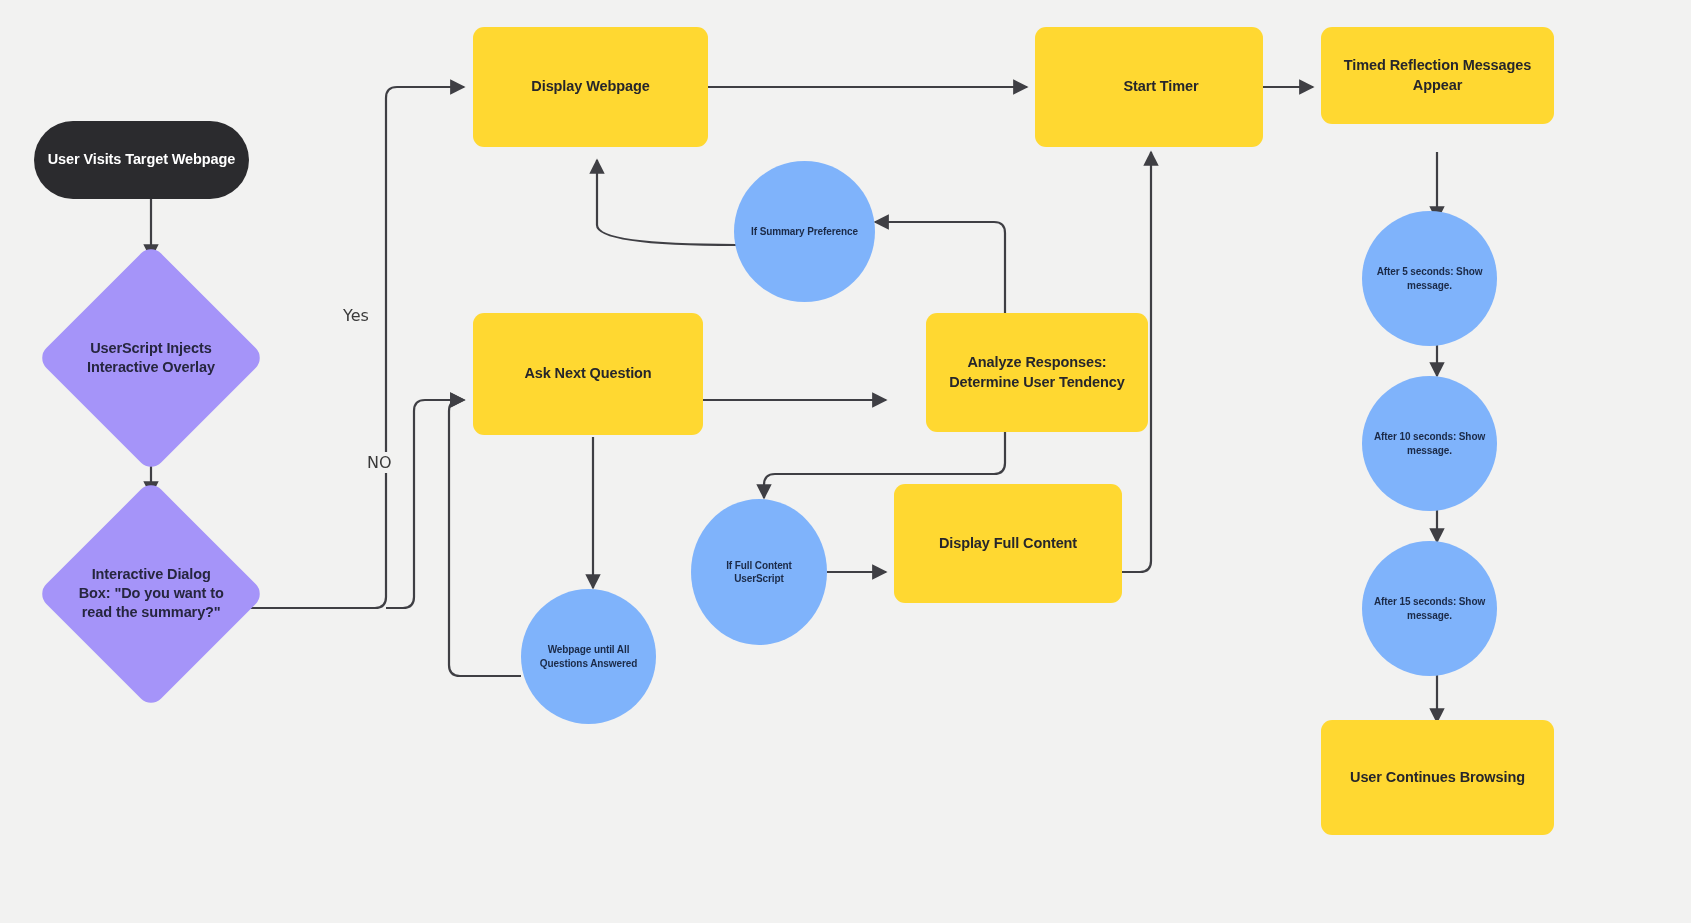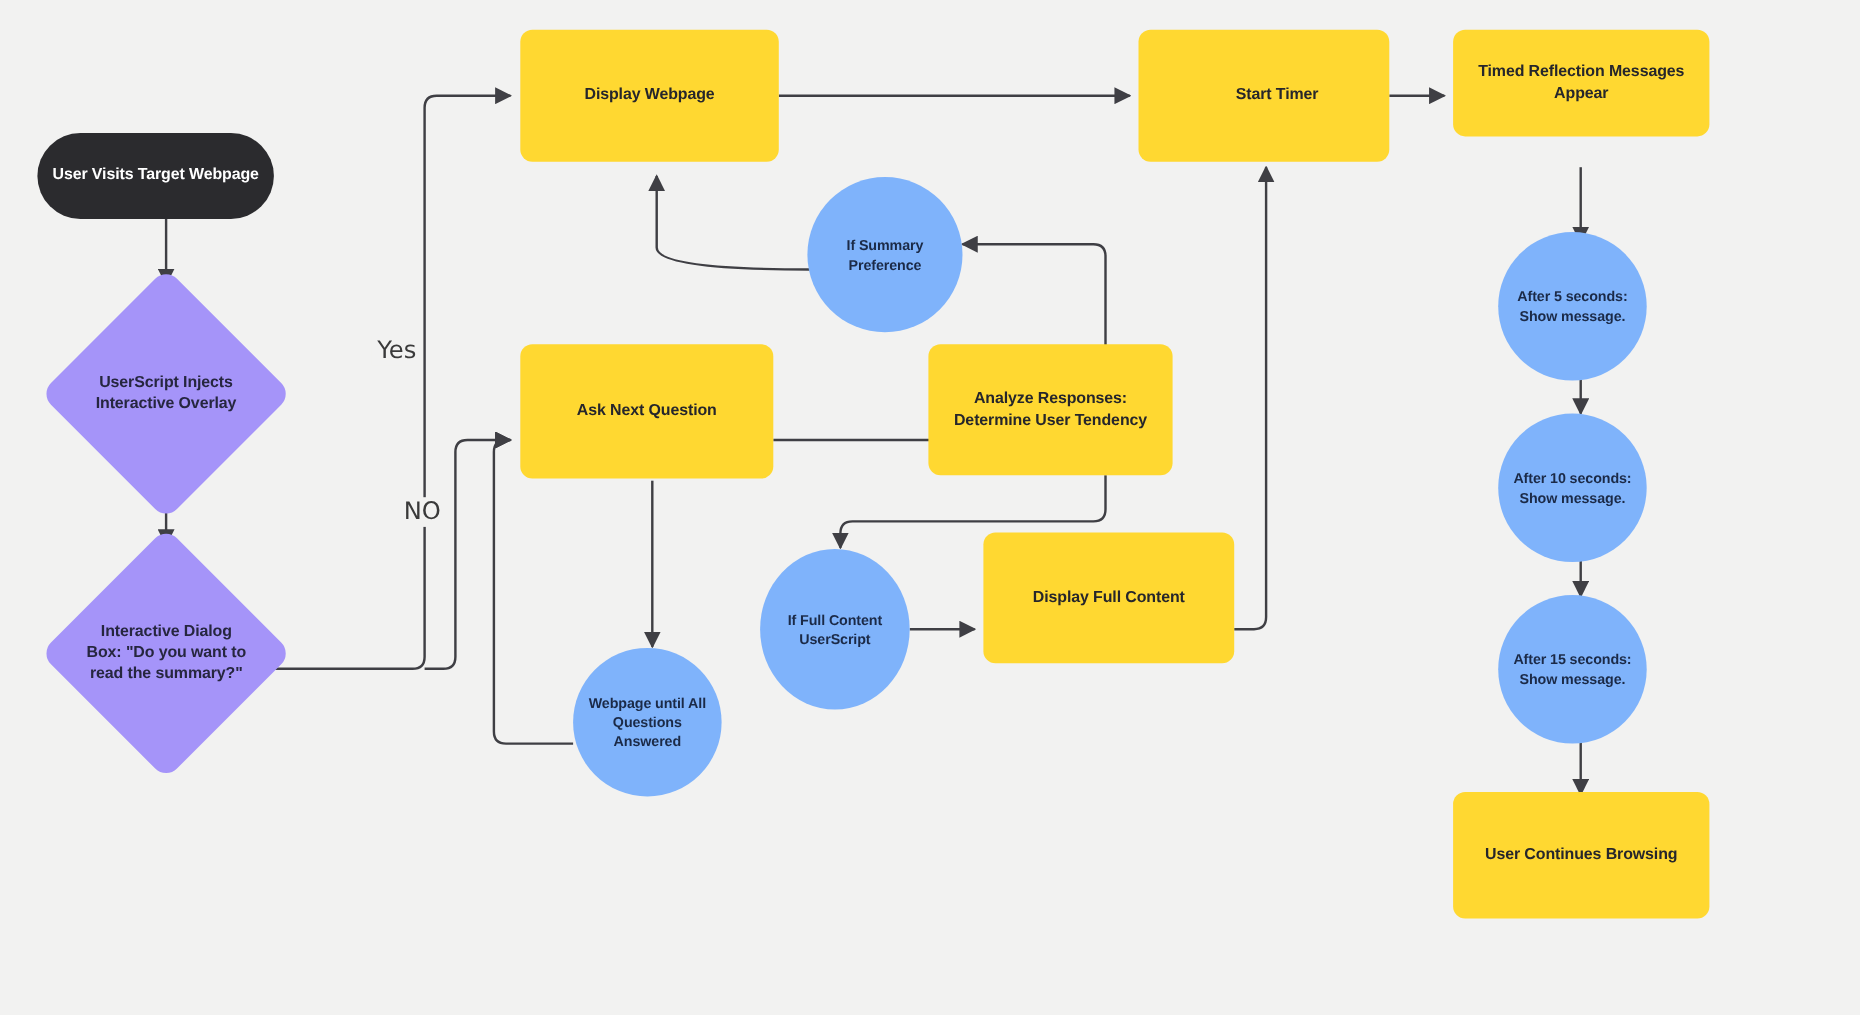--- a/index.html
+++ b/index.html
@@ -65,26 +65,26 @@
   }
   .n-decision .label {
     transform: rotate(-45deg);
     width: 150px;
     padding: 0;
   }
   .n-circle {
     background: #7fb3fb;
     color: #1b2a47;
     border-radius: 50%;
-    font-size: 13px;
+    font-size: 10px;
   }
   .edge-label {
     position: absolute;
     font-family: "DejaVu Sans", sans-serif;
-    font-size: 22px;
+    font-size: 16px;
     font-weight: 400;
     color: #3a3a3a;
     background: #f2f2f1;
     padding: 1px 5px;
     z-index: 3;
     white-space: nowrap;
     text-align: center;
   }
 </style>
 </head>
@@ -163,21 +163,21 @@
   </div>
 
   <div class="node n-circle" style="left:734px; top:161px; width:141px; height:141px;">
     <span class="label">If Summary Preference</span>
   </div>
 
   <div class="node n-process" style="left:473px; top:313px; width:230px; height:122px;">
     <span class="label">Ask Next Question</span>
   </div>
 
-  <div class="node n-process" style="left:844px; top:313px; width:222px; height:119px;">
+  <div class="node n-process" style="left:926px; top:313px; width:222px; height:119px;">
     <span class="label">Analyze Responses: Determine User Tendency</span>
   </div>
 
   <div class="node n-circle" style="left:521px; top:589px; width:135px; height:135px;">
     <span class="label">Webpage until All Questions Answered</span>
   </div>
 
   <div class="node n-circle" style="left:691px; top:499px; width:136px; height:146px;">
     <span class="label">If Full Content UserScript</span>
   </div>

